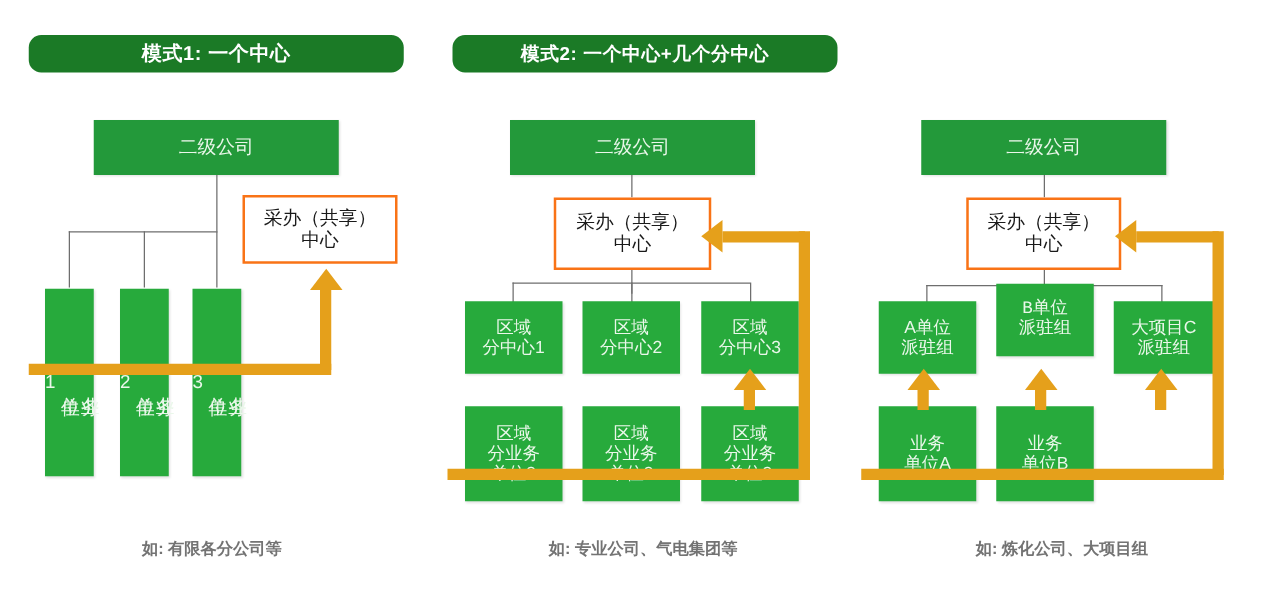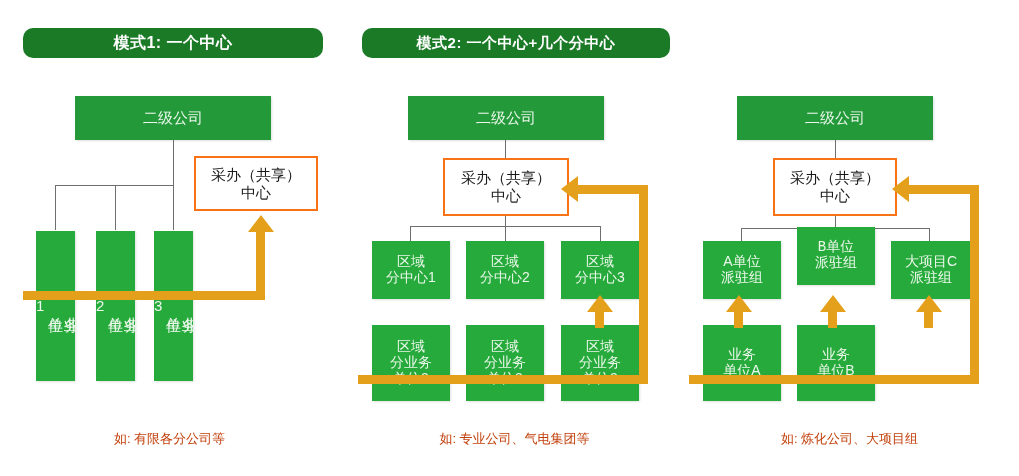--- a/index.html
+++ b/index.html
@@ -135,22 +135,22 @@
   }
 
   
   .caption {
     position: absolute;
     bottom: 28px;
     left: 0;
     width: 329px;
     text-align: center;
     font-size: 13px;
-    font-weight: normal;
-    color: #c2410c;
+    font-weight: bold;
+    color: #737373;
     white-space: nowrap;
   }
 </style>
 </head>
 <body>
 
 <div class="canvas">
 
   <div class="panel" id="panel-1">
 

